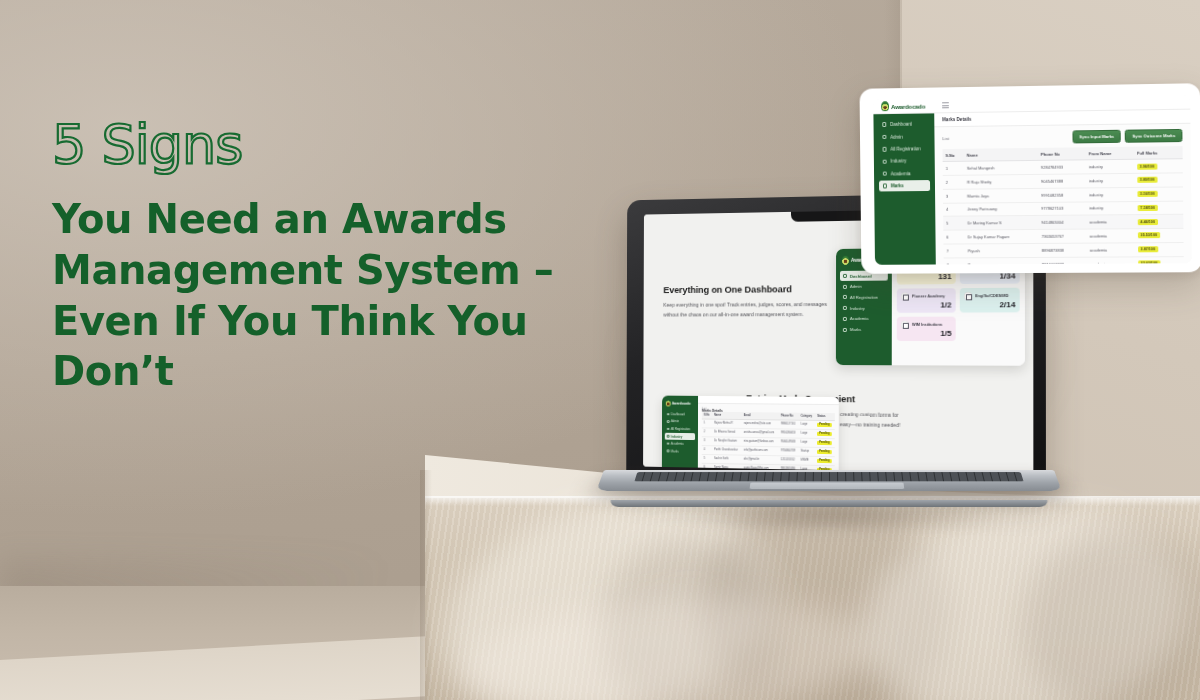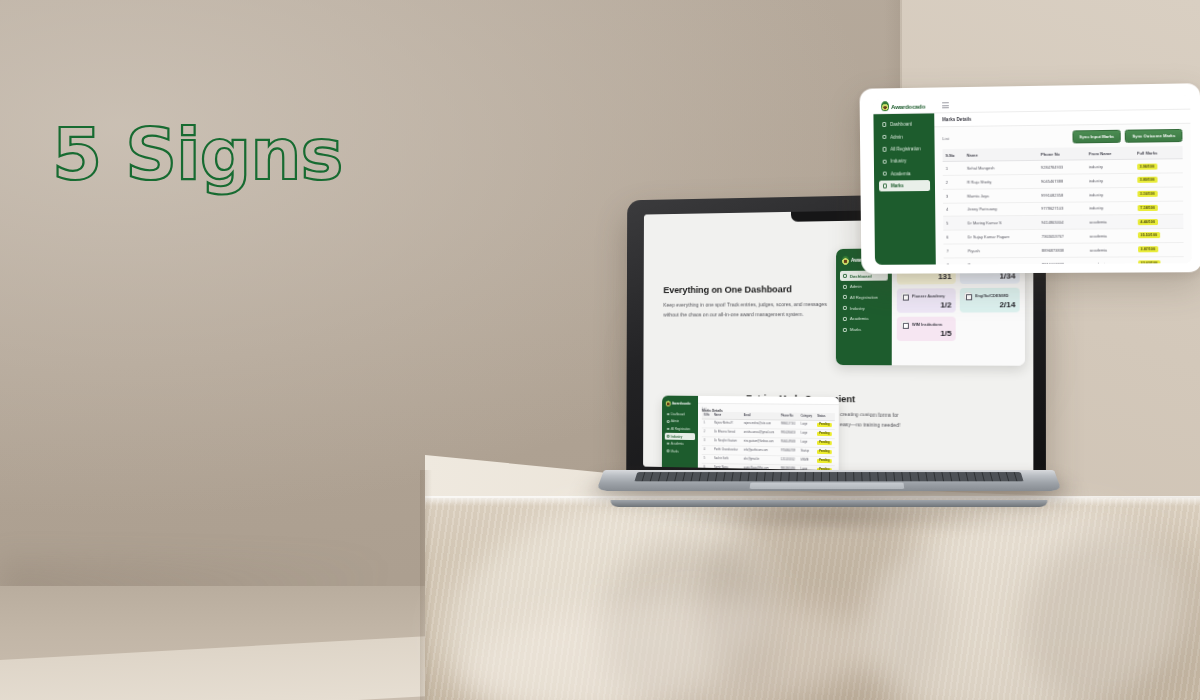--- a/index.html
+++ b/index.html
@@ -96,21 +96,21 @@
   
   .wall-shadow {
     position:absolute; left:560px; top:120px; width:560px; height:400px;
     background:radial-gradient(60% 55% at 50% 60%, rgba(110,96,82,0.18) 0%, rgba(110,96,82,0) 70%);
     filter:blur(10px);
   }
 
   
   #headline { position:absolute; left:52px; top:118px; width:560px; }
   .hl-outline {
-    font-size:72px; font-weight:700; letter-spacing:-1px; line-height:1;
+    font-size:54px; font-weight:400; letter-spacing:-1px; line-height:1;
     color:transparent;
     -webkit-text-stroke:2.2px #176b31;
     font-family:"DejaVu Sans", sans-serif;
   }
   .hl-solid {
     margin-top:22px;
     font-size:40px; font-weight:700; line-height:1.27;
     color:#14602a; letter-spacing:-0.4px;
     font-family:"DejaVu Sans", sans-serif;
   }
@@ -331,20 +331,21 @@
   <div class="streak s1"></div>
   <div class="streak s2"></div>
   <div class="streak s3"></div>
   <div class="streak s4"></div>
   <div class="streak s5"></div>
   <div class="streak s6"></div>
 </div>
 
 <div id="headline">
   <div class="hl-outline">5 Signs</div>
+  <div class="hl-solid">You Need an Awards Management System – Even If You Think You Don’t</div>
 </div>
 
 <div id="laptop">
   <div class="laptop-shadow"></div>
 
   <div class="lid">
     <div class="lid-inner">
       <div class="notch"></div>
       <div class="screen">
 

